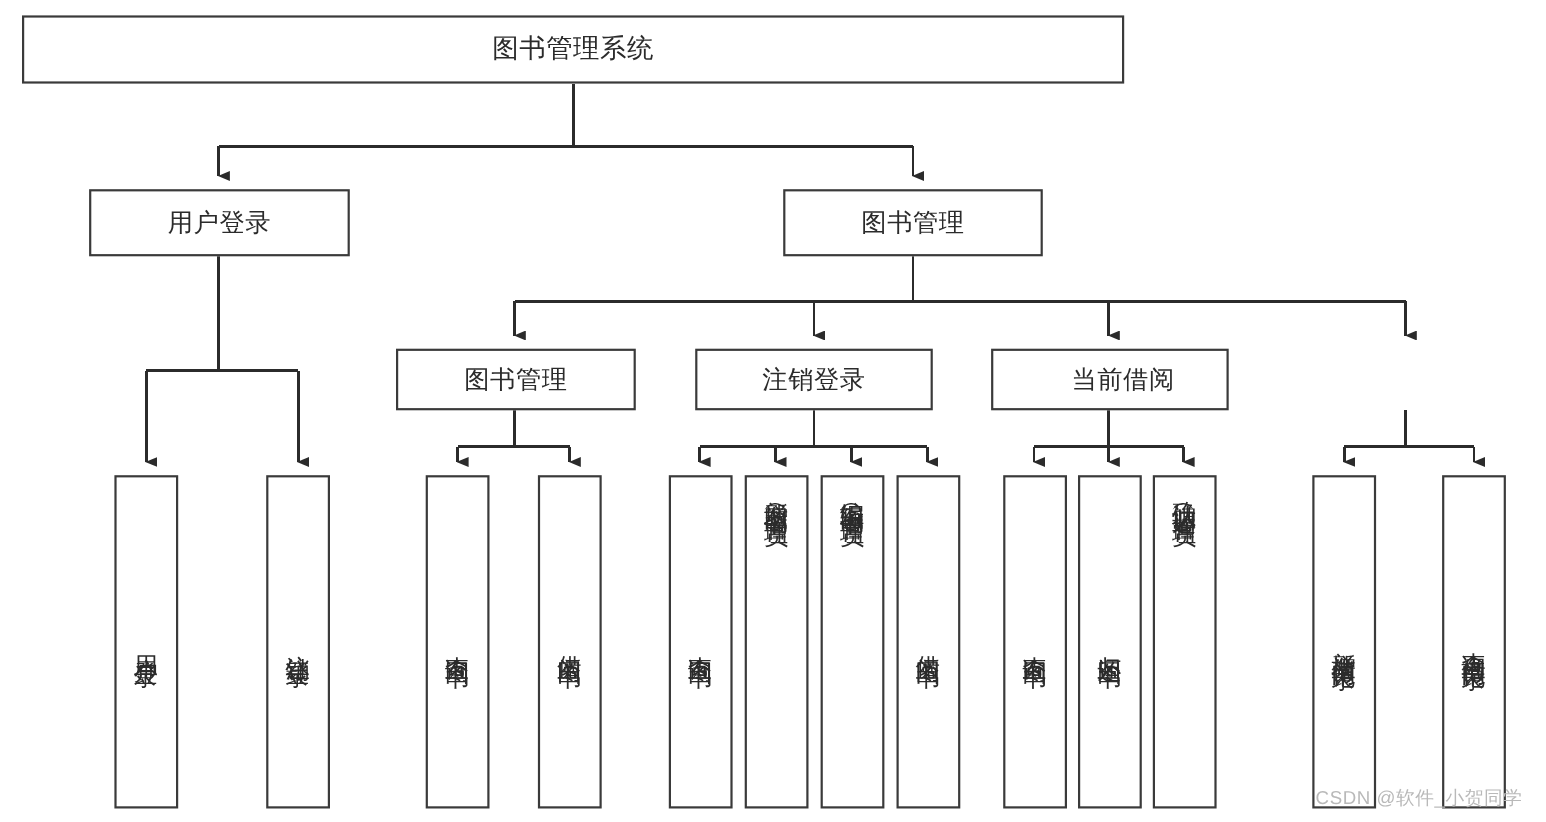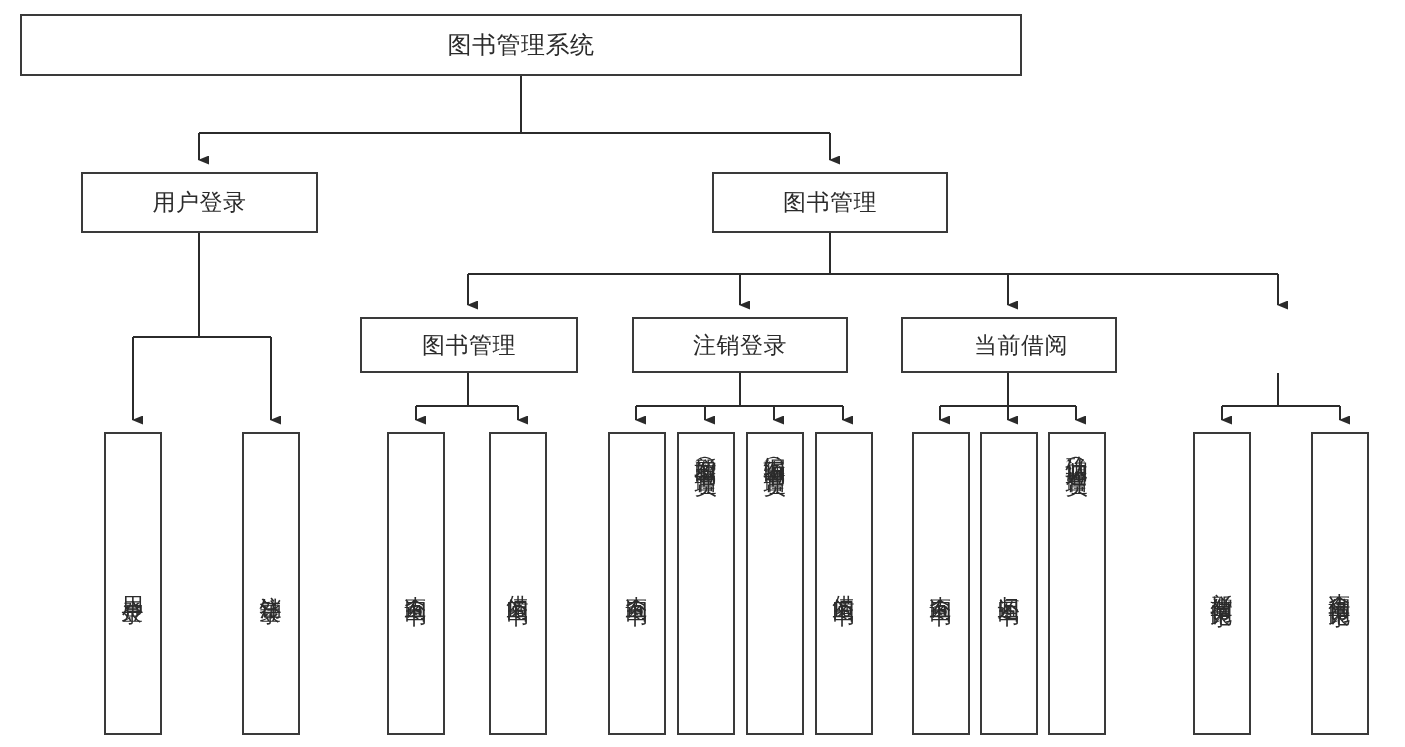--- a/index.html
+++ b/index.html
@@ -190,14 +190,15 @@
     <span class="node-label">确认归还（管理员）</span>
   </div>
 
   <div class="node vertical" style="left:1193px; top:432px; width:58px; height:303px;">
     <span class="node-label">新增借阅记录</span>
   </div>
   <div class="node vertical" style="left:1311px; top:432px; width:58px; height:303px;">
     <span class="node-label">查询借阅记录</span>
   </div>
 
+  <div class="watermark">CSDN @软件_小贺同学</div>
 
 </div>
 
 </body></html>

